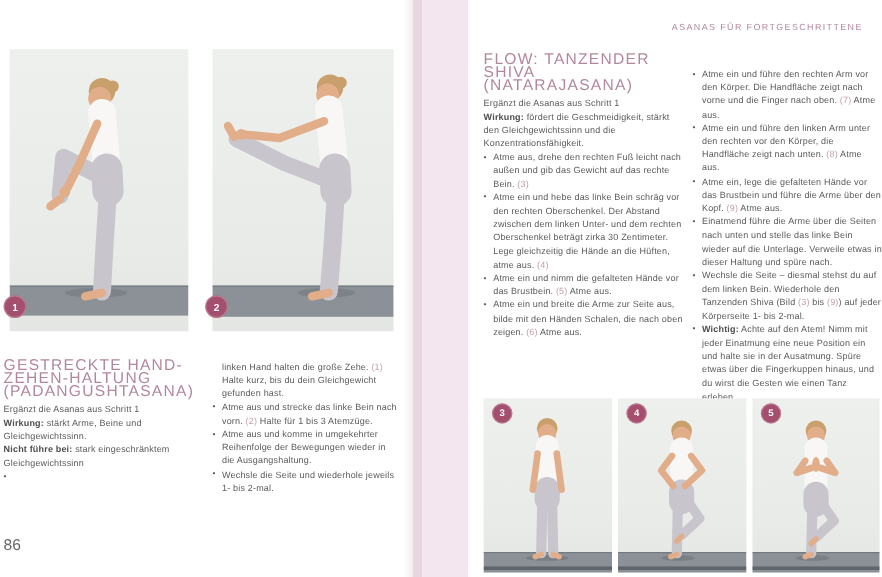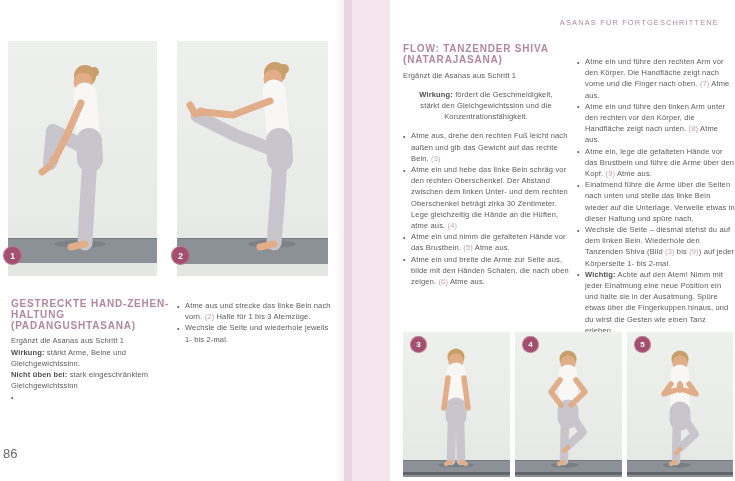--- a/index.html
+++ b/index.html
@@ -9,21 +9,21 @@
     font-family:"Liberation Sans", sans-serif;
     color:#5b5b5d;
   }
   .abs{position:absolute;}
   
   .gutter-shadow{left:336px;top:0;width:8px;height:481px;background:linear-gradient(to right, rgba(0,0,0,0), rgba(0,0,0,0.06));}
   .gutter-edge{left:344px;top:0;width:8px;height:481px;background:#e9d4e1;}
   .gutter-band{left:352px;top:0;width:38px;height:481px;background:#f4e6ee;}
   
   .textcol{font-size:7.5px;line-height:11.2px;letter-spacing:0.02em;}
-  .pose-title{color:#b2879d;font-weight:bold;font-size:10px;line-height:10.8px;letter-spacing:0.08em;margin:0 0 4px 0;}
+  .pose-title{color:#b2879d;font-weight:normal;font-size:13px;line-height:10.8px;letter-spacing:0.08em;margin:0 0 4px 0;}
   .pose-title span{display:block;}
   .running-header{color:#b2879d;font-size:7.4px;letter-spacing:0.16em;text-align:right;}
   .page-number{font-size:13px;color:#666668;}
   .b{font-weight:bold;color:#4e4e50;}
   .ref{color:#c29fae;}
   .bullet{position:relative;padding-left:8px;}
   .bullet .marker{position:absolute;left:0;top:0.5px;font-size:7px;color:#5b5b5d;}
   .cont{padding-left:8px;}
   .intro{display:block;}
   
@@ -92,54 +92,56 @@
       <path d="M97,203 L83,206" stroke="#e2ad89" stroke-width="7" stroke-linecap="round"></path>
       <path d="M18,73 L13,64" stroke="#e2ad89" stroke-width="7" stroke-linecap="round"></path>
       <path d="M93,60 L56,74 L26,71" stroke="#e2ad89" stroke-width="7" stroke-linecap="round" stroke-linejoin="round" fill="none"></path>
       <circle cx="24" cy="71" r="4.5" fill="#e2ad89"></circle>
     </svg>
   </figure>
   <div class="badge big" style="left:171px;top:246px;">
     <span>2</span>
   </div>
 
-  <div class="abs textcol" style="left:11px;top:299px;width:163px;">
+  <div class="abs textcol" style="left:3px;top:299px;width:163px;">
     <h2 class="pose-title">
       <span>GESTRECKTE HAND-ZEHEN-HALTUNG</span>
       <span>(PADANGUSHTASANA)</span>
     </h2>
     <span class="intro">Ergänzt die Asanas aus Schritt 1</span>
     <p style="margin:0;"><span class="b">Wirkung:</span><span> stärkt Arme, Beine und Gleichgewichtssinn.</span></p>
-    <p style="margin:0;"><span class="b">Nicht üben bei:</span><span> stark eingeschränktem Gleichgewichtssinn</span></p>
+    <p style="margin:0;"><span class="b">Nicht führe bei:</span><span> stark eingeschränktem Gleichgewichtssinn</span></p>
     <div>
         <div class="bullet"><span class="marker">•</span></div>
       </div>
   </div>
 
   <div class="abs textcol" style="left:177px;top:300px;width:155px;">
+    <p class="cont" style="margin:0;"><span>linken Hand halten die große Zehe. </span><span class="ref">(1)</span><span> Halte kurz, bis du dein Gleichgewicht gefunden hast.</span></p>
     <div>
         <div class="bullet"><span class="marker">•</span><span><span>Atme aus und strecke das linke Bein nach vorn. </span><span class="ref">(2)</span><span> Halte für 1 bis 3 Atemzüge.</span></span></div>
+        <div class="bullet"><span class="marker">•</span><span><span>Atme aus und komme in umgekehrter Reihenfolge der Bewegungen wieder in die Ausgangshaltung.</span></span></div>
         <div class="bullet"><span class="marker">•</span><span><span>Wechsle die Seite und wiederhole jeweils 1- bis 2-mal.</span></span></div>
       </div>
   </div>
 
   <div class="abs page-number" style="left:3px;top:446px;">86</div>
 </section>
 
 <section>
 
   <div class="abs running-header" style="left:419px;top:18px;width:300px;">ASANAS FÜR FORTGESCHRITTENE</div>
 
   <div class="abs textcol" style="left:403px;top:44px;width:166px;">
     <h2 class="pose-title">
       <span>FLOW: TANZENDER SHIVA</span>
       <span>(NATARAJASANA)</span>
     </h2>
     <span class="intro">Ergänzt die Asanas aus Schritt 1</span>
-    <p style="margin:8px;text-align:center;"><span class="b">Wirkung:</span><span> fördert die Geschmeidigkeit, stärkt den Gleichgewichtssinn und die Konzentrationsfähigkeit.</span></p>
+    <p style="margin:0;"><span class="b">Wirkung:</span><span> fördert die Geschmeidigkeit, stärkt den Gleichgewichtssinn und die Konzentrationsfähigkeit.</span></p>
     <div>
         <div class="bullet"><span class="marker">•</span><span><span>Atme aus, drehe den rechten Fuß leicht nach außen und gib das Gewicht auf das rechte Bein. </span><span class="ref">(3)</span></span></div>
         <div class="bullet"><span class="marker">•</span><span><span>Atme ein und hebe das linke Bein schräg vor den rechten Oberschenkel. Der Abstand zwischen dem linken Unter- und dem rechten Oberschenkel beträgt zirka 30 Zentimeter. Lege gleichzeitig die Hände an die Hüften, atme aus. </span><span class="ref">(4)</span></span></div>
         <div class="bullet"><span class="marker">•</span><span><span>Atme ein und nimm die gefalteten Hände vor das Brustbein. </span><span class="ref">(5)</span><span> Atme aus.</span></span></div>
         <div class="bullet"><span class="marker">•</span><span><span>Atme ein und breite die Arme zur Seite aus, bilde mit den Händen Schalen, die nach oben zeigen. </span><span class="ref">(6)</span><span> Atme aus.</span></span></div>
       </div>
   </div>
 
   <div class="abs textcol" style="left:577px;top:56px;width:158px;">
     <div>

